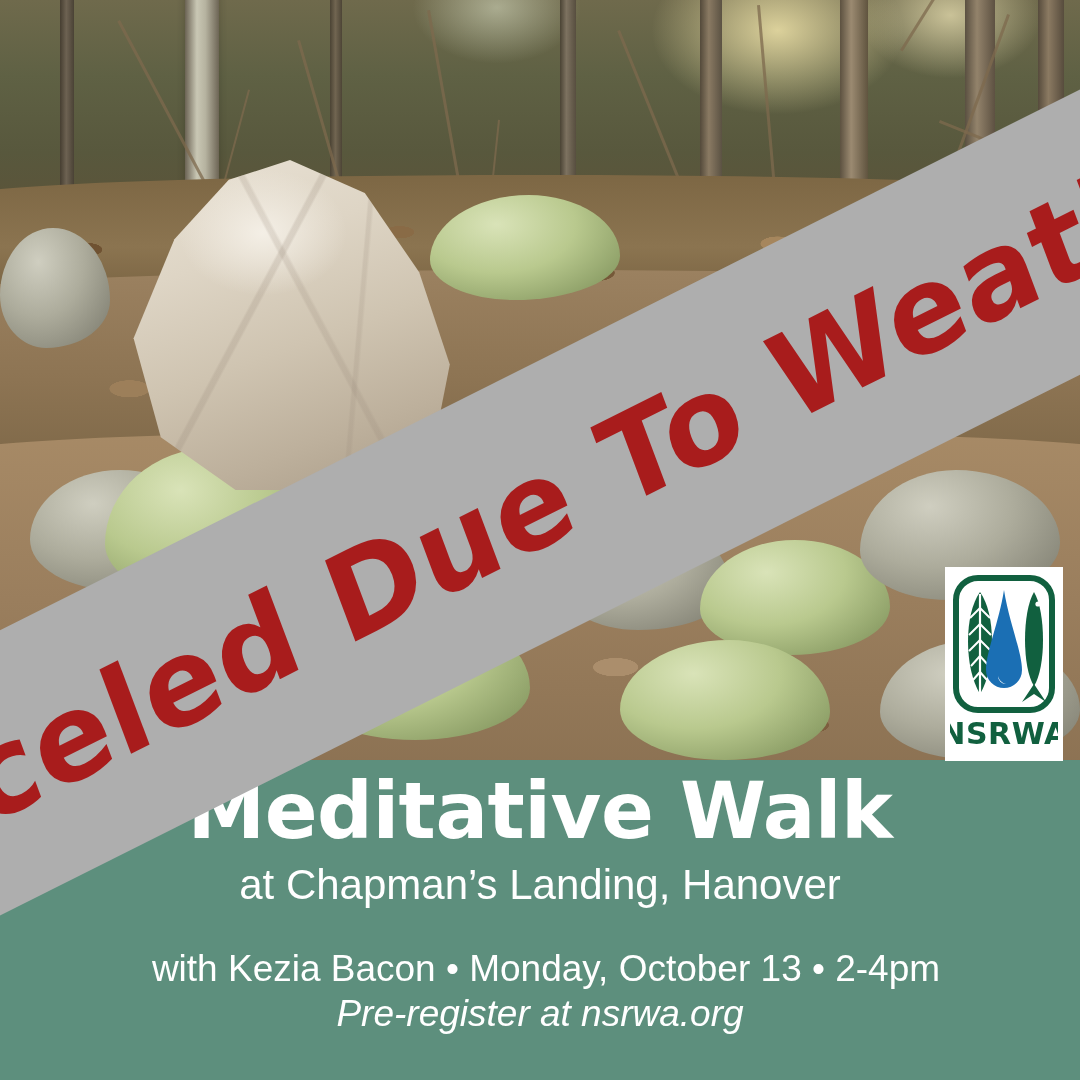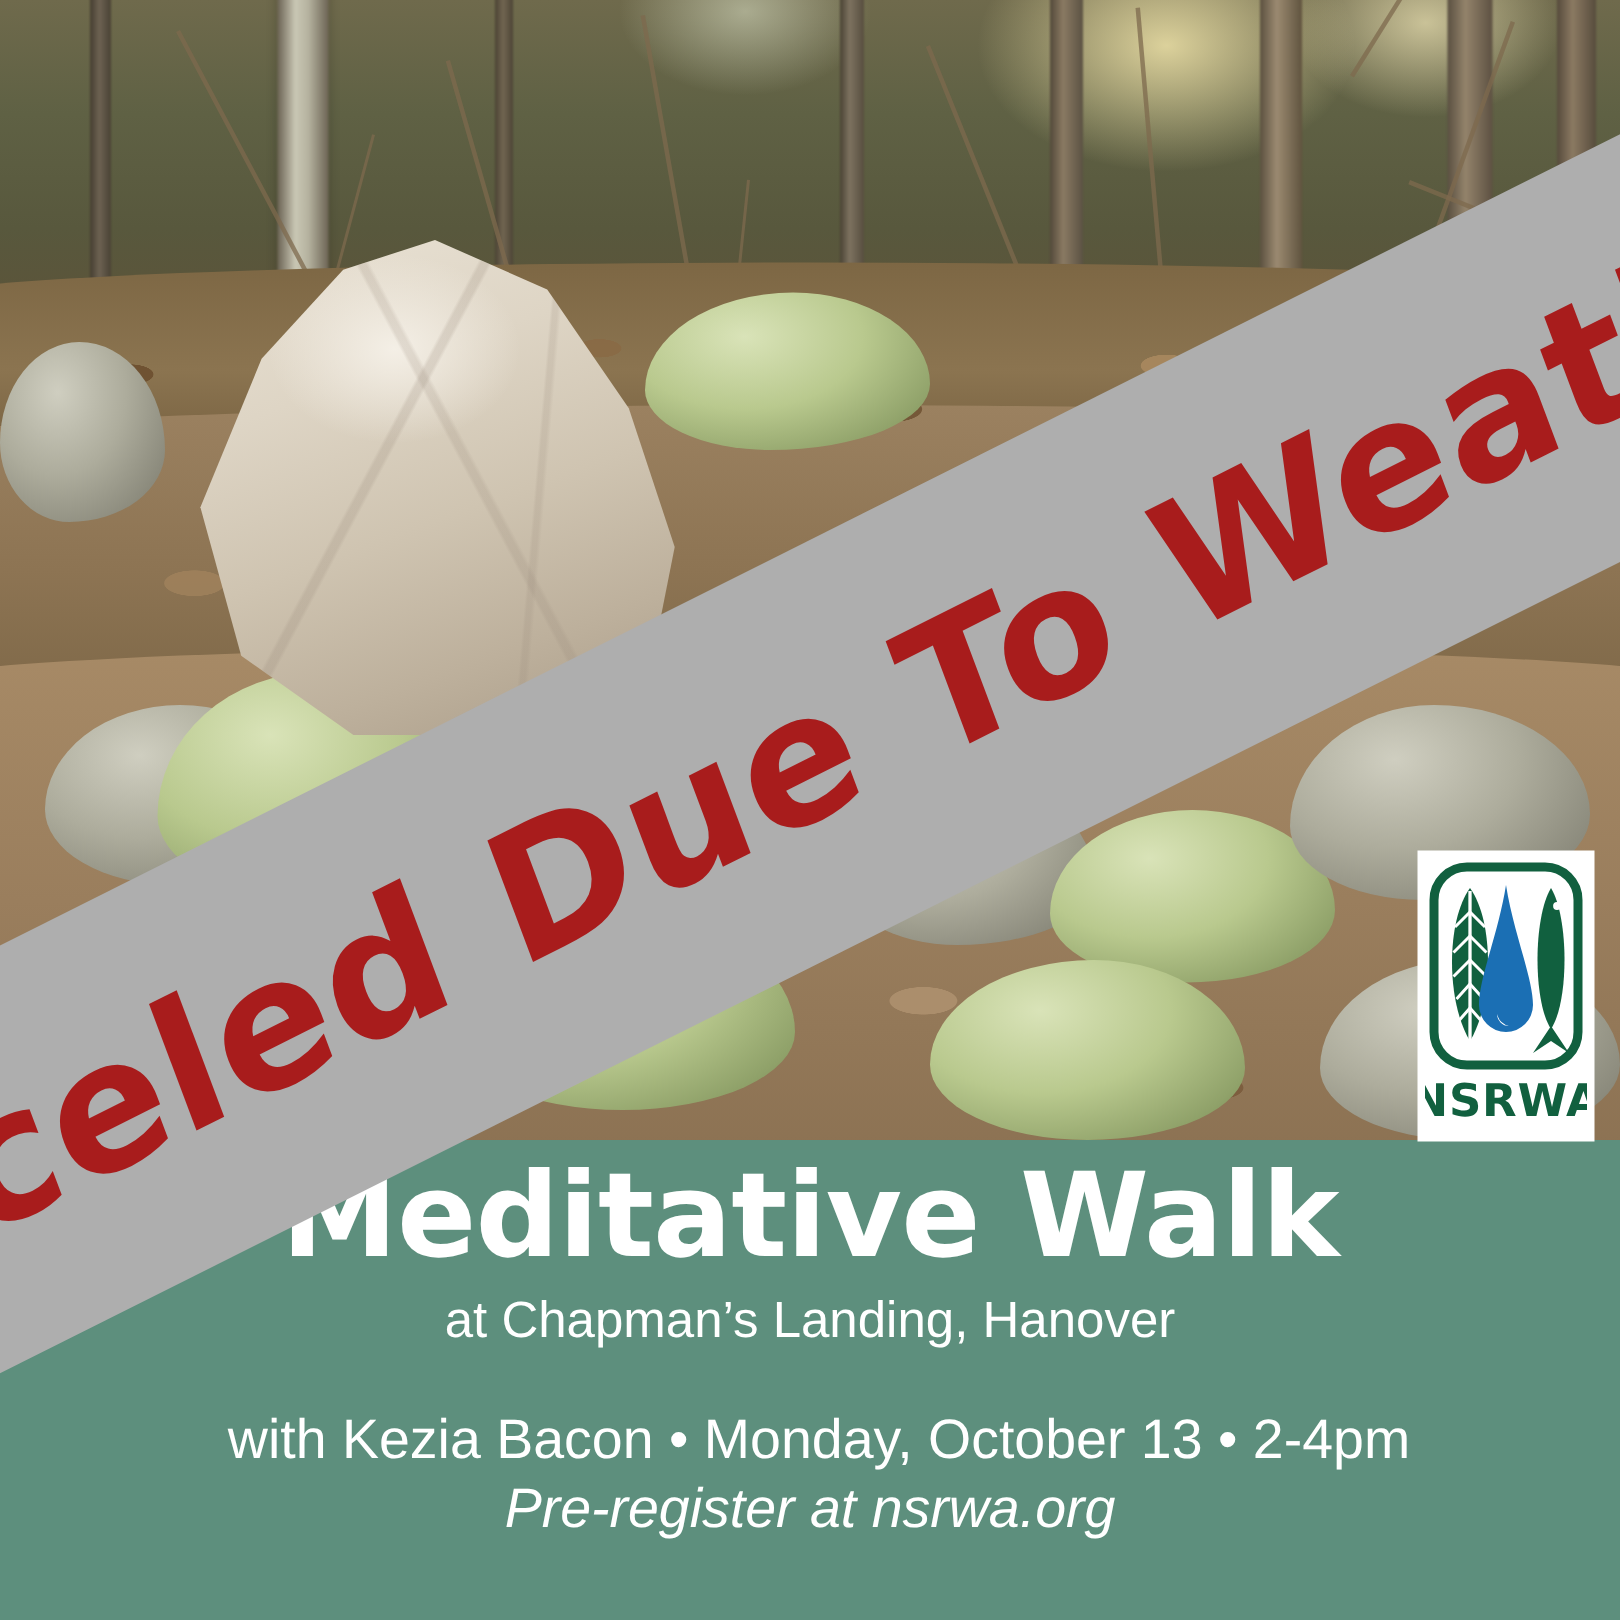--- a/index.html
+++ b/index.html
@@ -175,21 +175,21 @@
     font-size: 78px;
     line-height: .98;
     font-weight: 700;
     letter-spacing: -0.5px;
     font-family: "DejaVu Sans", sans-serif;
     color: #ffffff;
   }
   .subtitle {
     margin: 0;
     padding-top: 14px;
-    font-size: 34px;
+    font-size: 42px;
     line-height: 1.05;
     font-weight: 400;
     color: #ffffff;
   }
   .details {
     margin: 0;
     padding-top: 40px;
     font-size: 37px;
     line-height: 1.12;
     font-weight: 400;

